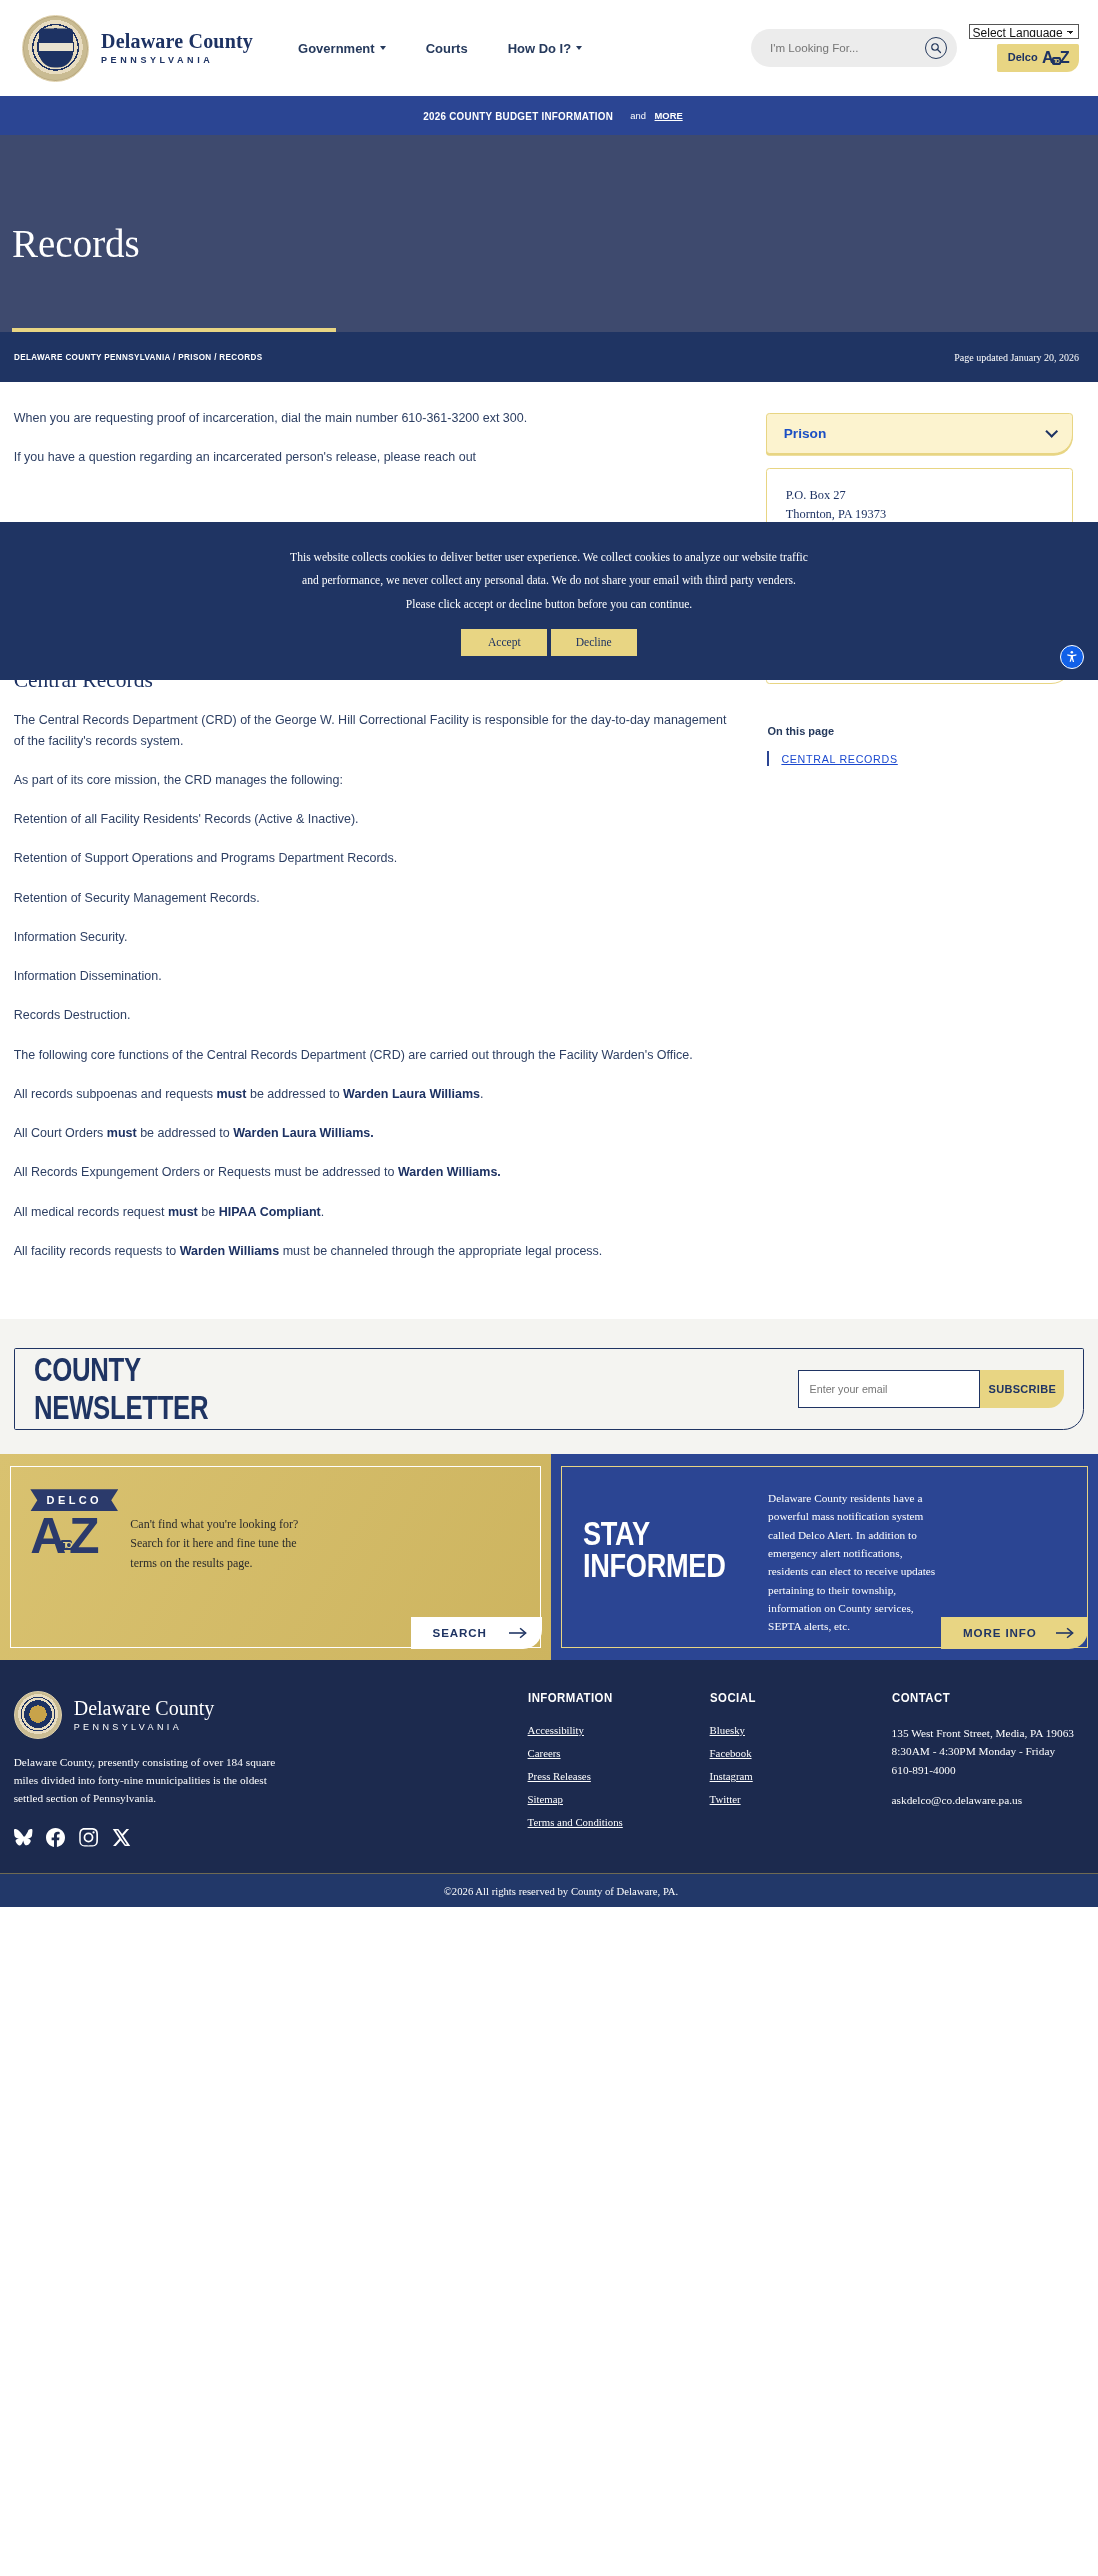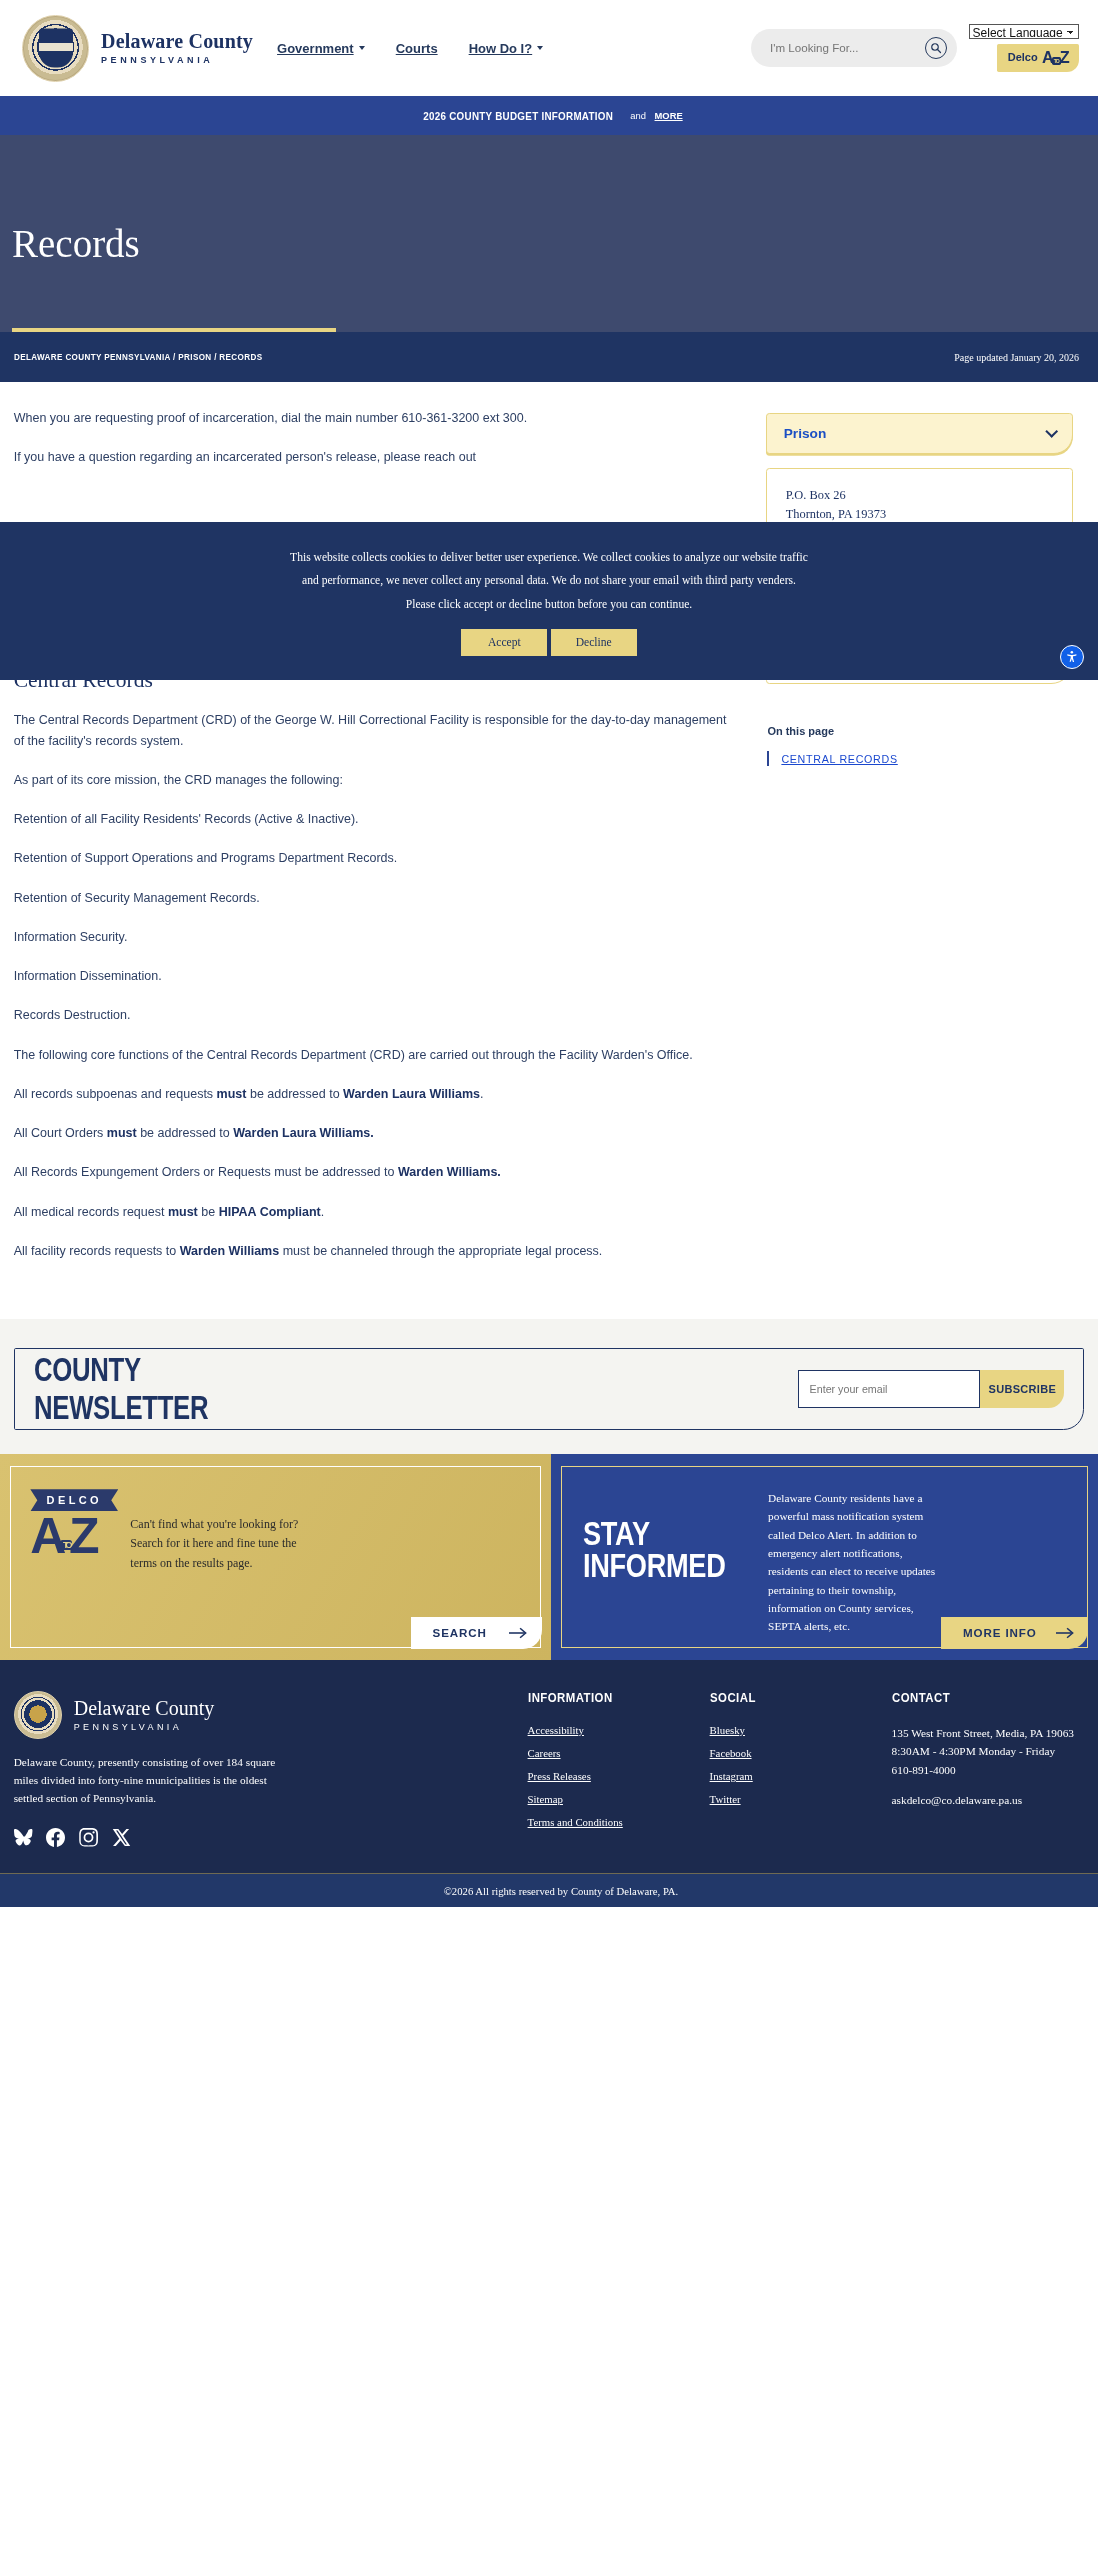--- a/index.html
+++ b/index.html
@@ -36,21 +36,21 @@
     background:linear-gradient(#1d3263 0 38%, #e9e2cf 38% 58%, #1d3263 58% 100%);
   }
   .brand{margin-left:12px;display:flex;flex-direction:column;justify-content:center;}
   .brand-name{
     font-family:"Liberation Serif", serif;
     font-size:20px;font-weight:700;color:#1d3263;letter-spacing:0.2px;line-height:1.05;
   }
   .brand-sub{
     font-size:9px;letter-spacing:3.6px;color:#1d3263;font-weight:600;margin-top:2.6px;
   }
-  .mainnav{display:flex;align-items:center;gap:31px;margin-left:24px;text-decoration:underline;}
+  .mainnav{display:flex;align-items:center;gap:40px;margin-left:45px;}
   .navitem{
     font-size:13px;font-weight:700;color:#25395c;cursor:pointer;
     display:flex;align-items:center;gap:5.1px;white-space:nowrap;
   }
   .caret{width:0;height:0;border-left:3.9px solid transparent;border-right:3.9px solid transparent;border-top:4.7px solid #25395c;display:inline-block;}
   .searchwrap{
     margin-left:auto;display:flex;align-items:center;gap:12px;
   }
   .searchbox{
     width:206px;height:38px;border-radius:19px;background:#ececec;
@@ -385,21 +385,21 @@
       </div>
   </div>
 
   <div class="col-side">
     <div class="selector">
       <span class="lbl">Prison</span>
       <i class="chev"></i>
     </div>
 
     <div class="infocard">
-      <div class="line">P.O. Box 26</div>
+      <div class="line">P.O. Box 27</div>
       <div class="line">Thornton, PA 19373</div>
       <div class="gap"></div>
       <div class="line"><a href="#">Phone Directory</a></div>
       <div class="hd">PHONE</div>
       <div class="line"><a href="#">610-361-3200</a></div>
       <div class="hd">FAX</div>
       <div class="line"><a href="#">610-361-9689</a></div>
     </div>
 
     <div class="onthispage">

